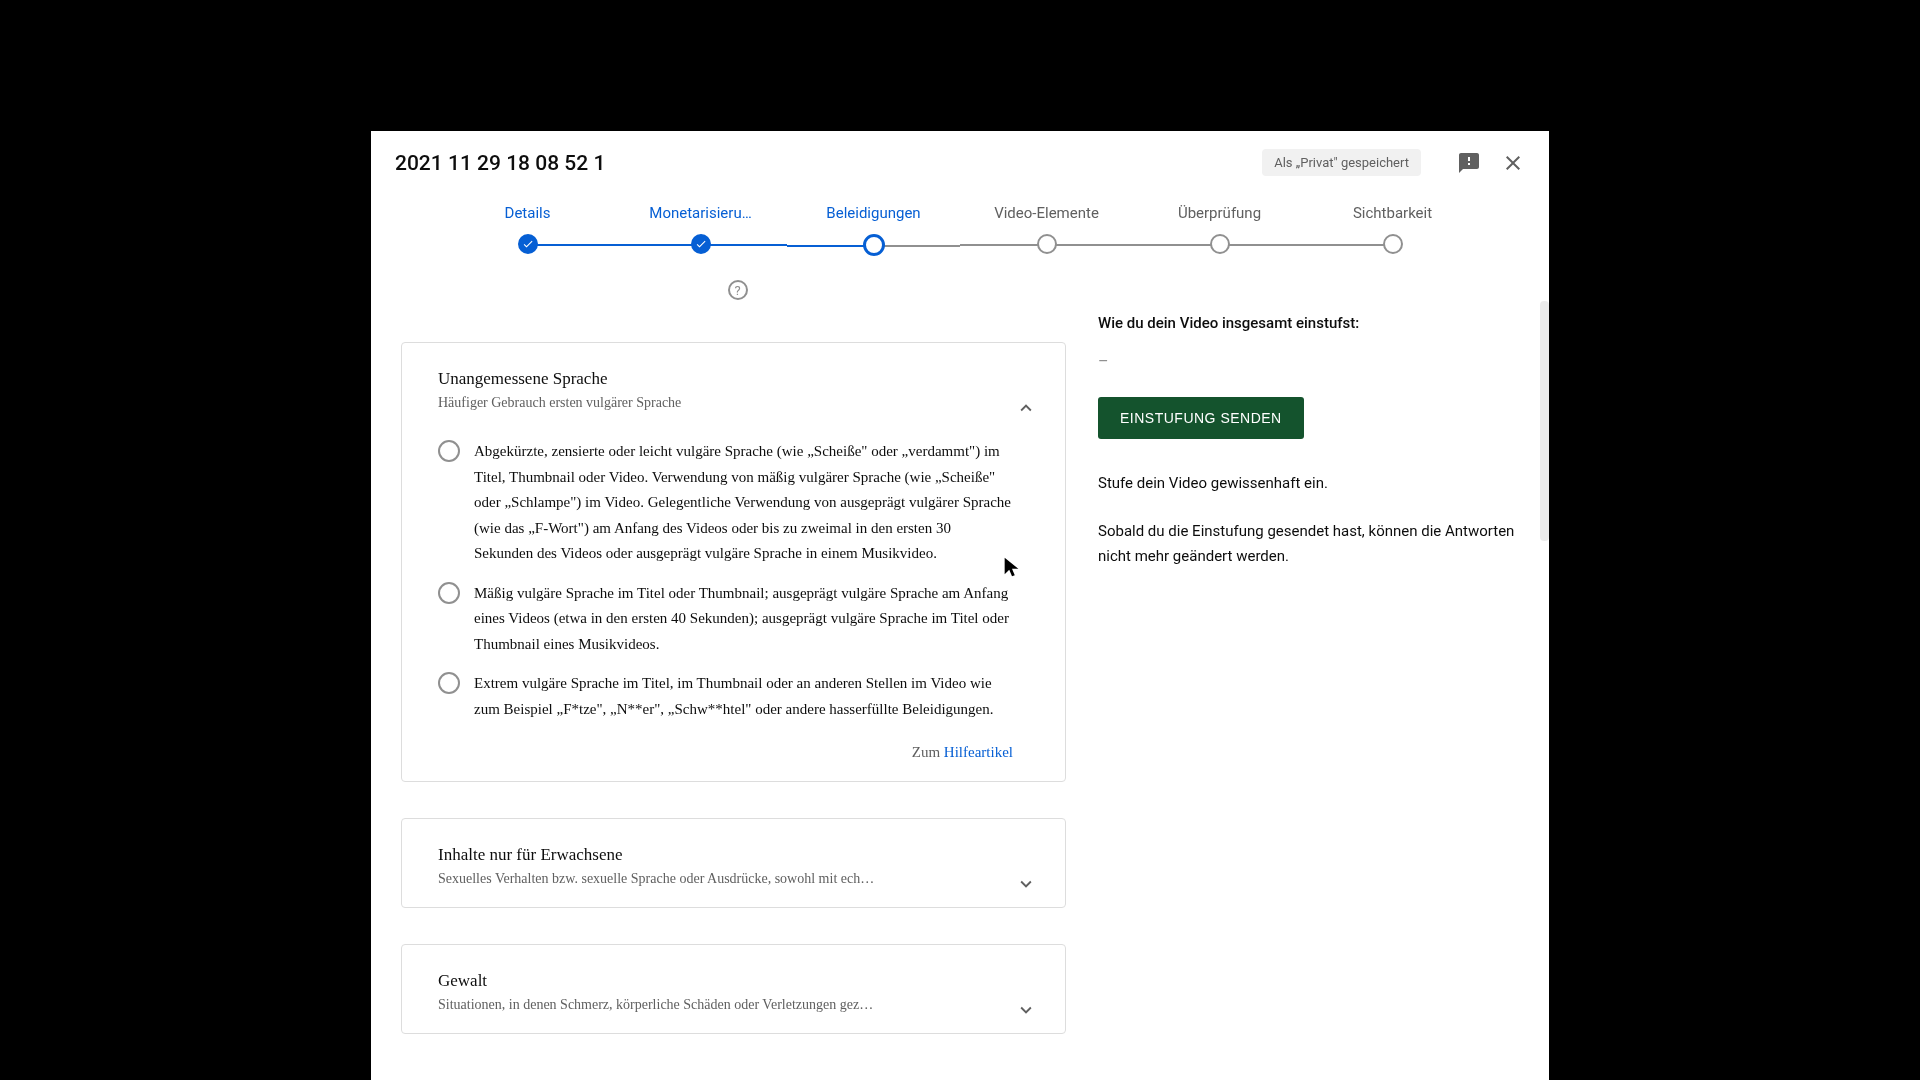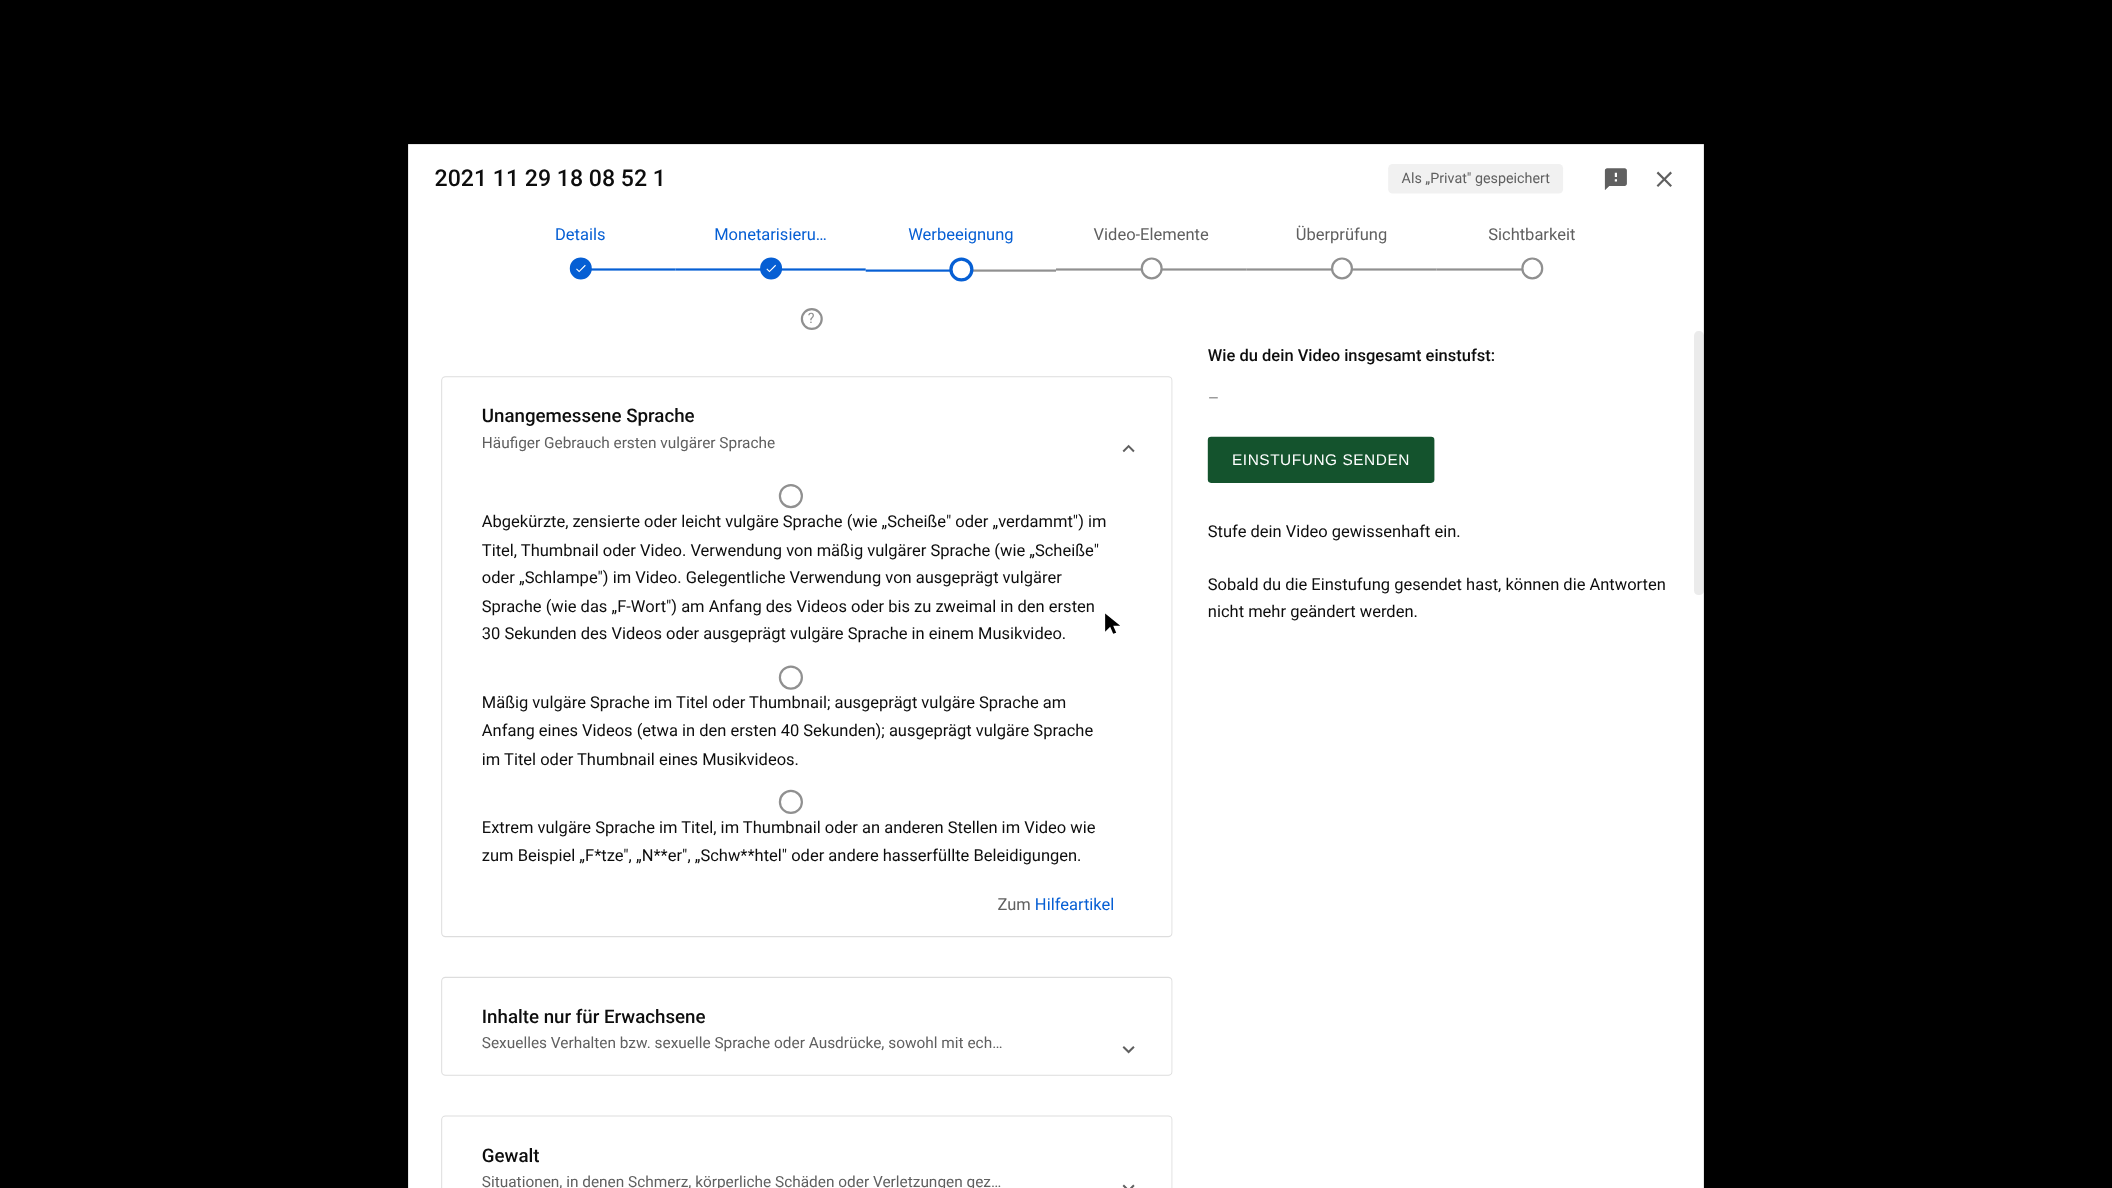--- a/index.html
+++ b/index.html
@@ -134,20 +134,21 @@
     font-size: 13px;
     margin-left: 8px;
     color: #909090;
   }
   .card {
     border: 1px solid #ddd;
     border-radius: 4px;
     margin-top: 36px;
     padding: 26px 52px 20px 36px;
     position: relative;
+    font-family: Liberation Serif, serif;
   }
   .card-title {
     font-size: 17px;
     font-weight: 500;
     color: #0d0d0d;
   }
   .card-sub {
     font-size: 14px;
     color: #606060;
     margin-top: 6px;
@@ -159,24 +160,23 @@
   .chev {
     position: absolute;
     right: 28px;
     top: 54px;
     cursor: pointer;
     color: #606060;
   }
   .options { margin-top: 28px; }
   .option {
     display: flex;
-    align-items: center;
+    align-items: flex-start;
     margin-bottom: 14px;
     cursor: pointer;
-    flex-direction: column;
   }
   .radio {
     width: 22px; height: 22px; flex: 0 0 22px;
     border: 2px solid #909090;
     border-radius: 50%;
     margin-right: 14px;
     margin-top: 1px;
   }
   .option-text {
     font-size: 15px;
@@ -280,21 +280,21 @@
             <div class="line left"></div>
             <div class="dot">
               <svg width="12" height="12" viewBox="0 0 24 24">
                 <path d="M9 16.17 4.83 12l-1.42 1.41L9 19 21 7l-1.41-1.41z"></path>
               </svg>
             </div>
             <div class="line right"></div>
           </div>
       </div>
       <div class="step active">
-        <div class="step-label">Werbeeignung</div>
+        <div class="step-label">Beleidigungen</div>
         <div class="step-row">
             <div class="line left"></div>
             <div class="dot"></div>
             <div class="line right"></div>
           </div>
       </div>
       <div class="step">
         <div class="step-label">Video-Elemente</div>
         <div class="step-row">
             <div class="line left"></div>

